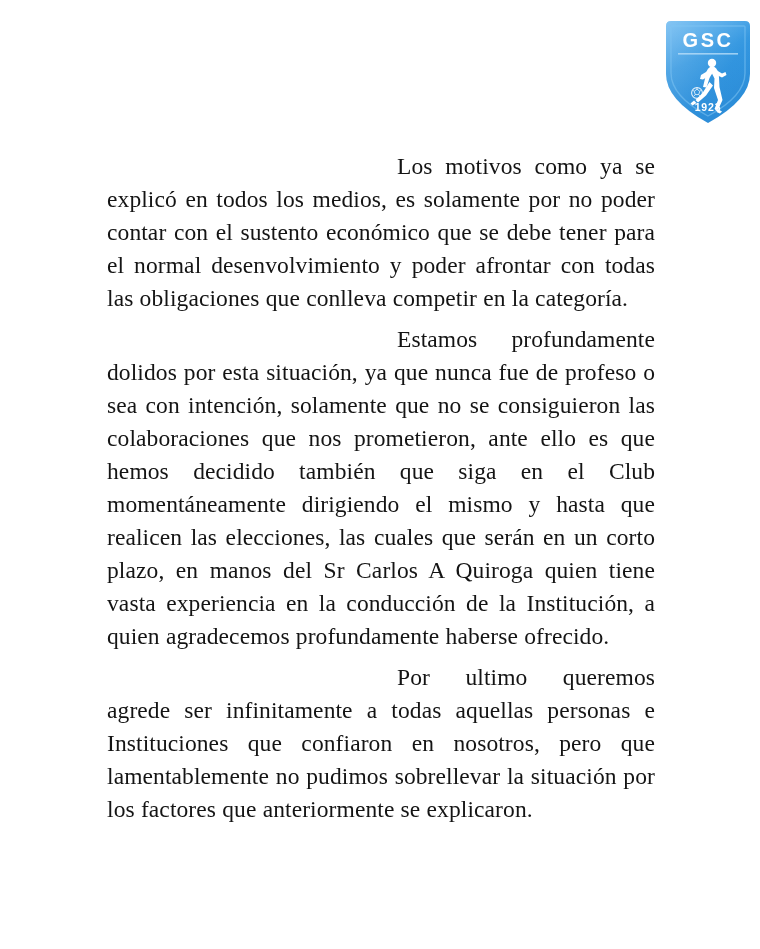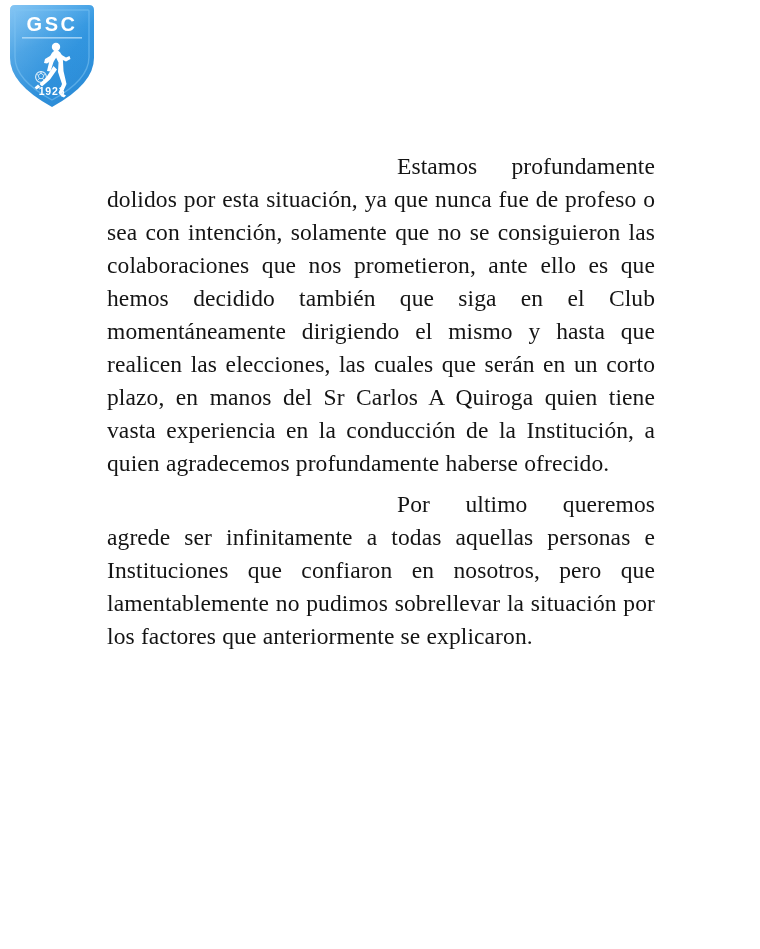--- a/index.html
+++ b/index.html
@@ -20,22 +20,23 @@
     width: 760px;
     height: 949px;
     background: #ffffff;
     box-sizing: border-box;
   }
 
   
   .logo-wrap {
     width: 100%;
     display: flex;
-    justify-content: flex-start;
+    justify-content: flex-end;
     align-items: flex-start;
+    padding-top: 16px;
     height: 126px;
     box-sizing: border-box;
   }
   .crest {
     display: block;
   }
 
   
   .letter {
     position: absolute;
@@ -110,17 +111,18 @@
         <path d="M41 73.2 L43.8 75.3 L42.7 78.6 L39.3 78.6 L38.2 75.3 Z" stroke-width="0.9"></path>
         <path d="M41 71.6 L41 73.2 M44.9 74.3 L43.8 75.3 M44.2 80.2 L42.7 78.6
                  M37.8 80.2 L39.3 78.6 M37.1 74.3 L38.2 75.3" stroke-width="0.8"></path>
       </g>
 
       <text x="52" y="95" text-anchor="middle" font-family="Liberation Sans, sans-serif" font-size="10.5" font-weight="bold" fill="#ffffff" letter-spacing="0.8">1923</text>
     </svg>
   </div>
 
   <div class="letter">
+    <p class="para indented">Los motivos como ya se explicó en todos los medios, es solamente por no poder contar con el sustento económico que se debe tener para el normal desenvolvimiento y poder afrontar con todas las obligaciones que conlleva competir en la categoría.</p>
     <p class="para indented">Estamos profundamente dolidos por esta situación, ya que nunca fue de profeso o sea con intención, solamente que no se consiguieron las colaboraciones que nos prometieron, ante ello es que hemos decidido también que siga en el Club momentáneamente dirigiendo el mismo y hasta que realicen las elecciones, las cuales que serán en un corto plazo, en manos del Sr Carlos A Quiroga quien tiene vasta experiencia en la conducción de la Institución, a quien agradecemos profundamente haberse ofrecido.</p>
     <p class="para indented">Por ultimo queremos agrede ser infinitamente a todas aquellas personas e Instituciones que confiaron en nosotros, pero que lamentablemente no pudimos sobrellevar la situación por los factores que anteriormente se explicaron.</p>
   </div>
 
 </div>
 
 </body></html>

